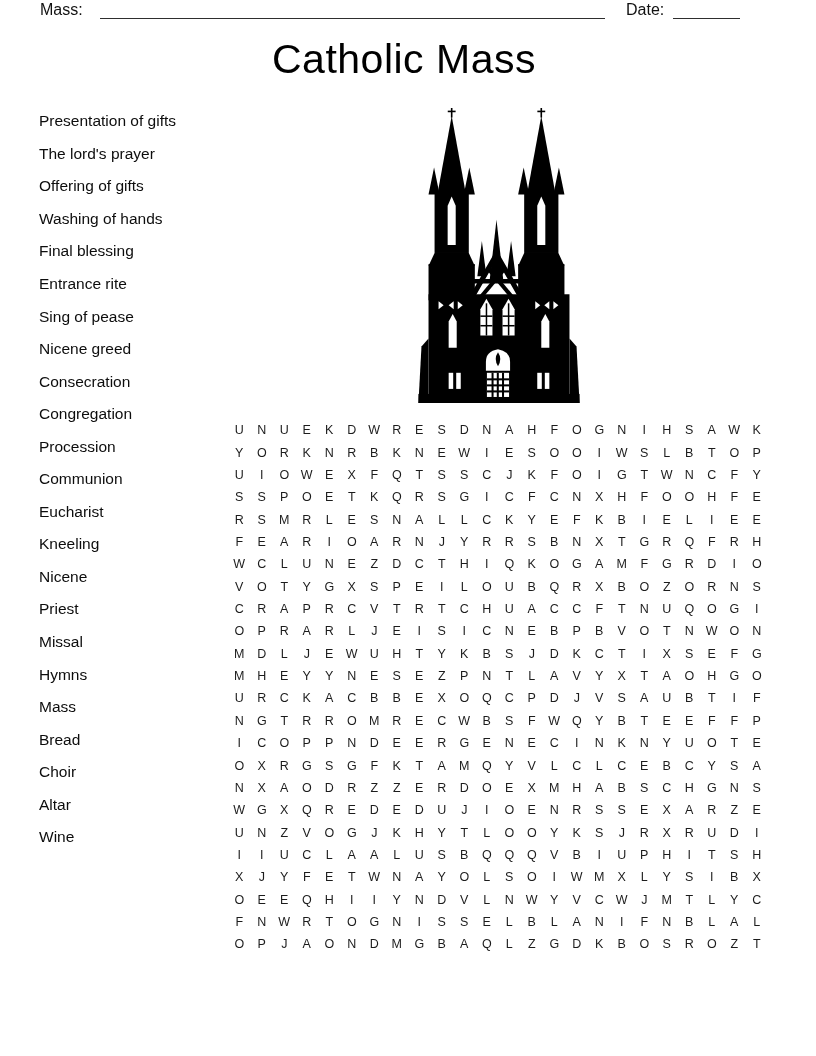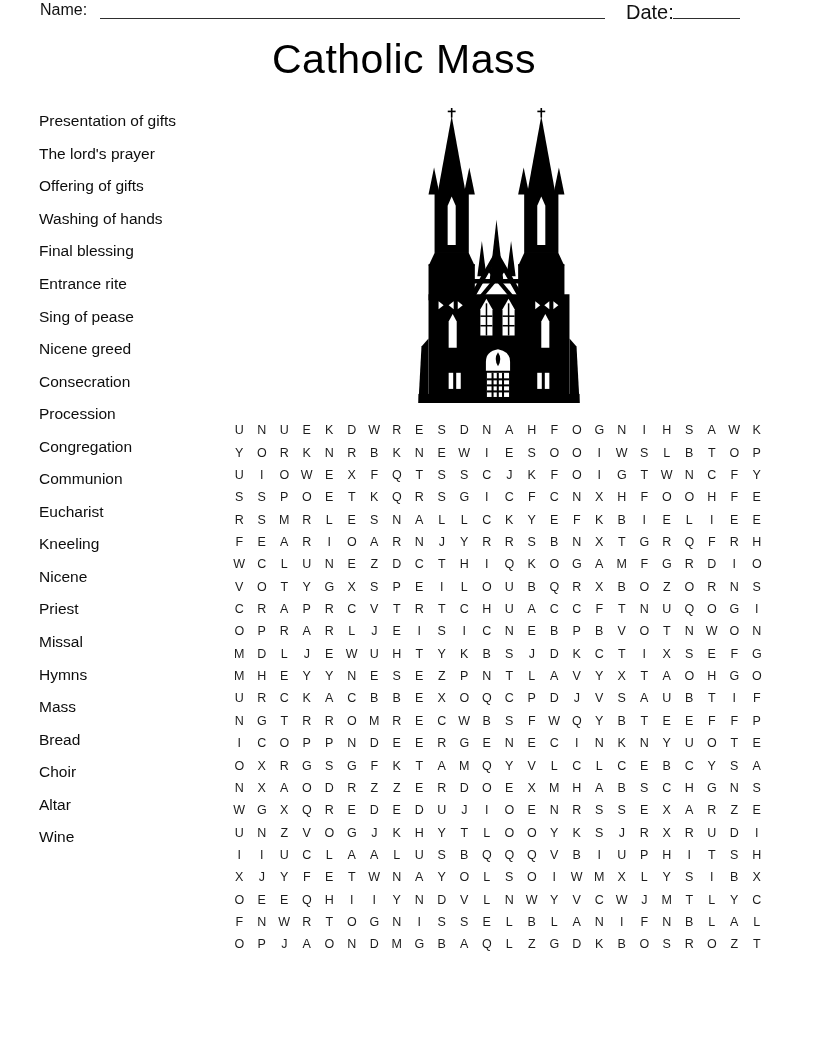--- a/index.html
+++ b/index.html
@@ -9,21 +9,21 @@
     font-family: "Liberation Sans", sans-serif;
     color: #000;
     position: relative;
     overflow: hidden;
   }
   .page { position: absolute; inset: 0; width: 816px; height: 1056px; }
 
   
   .name-label { position: absolute; left: 40px; top: 1px; font-size: 16px; color: #111; }
   .name-line  { position: absolute; left: 100px; top: 17.5px; width: 505px; border-top: 1.7px solid #2e2e2e; }
-  .date-label { position: absolute; left: 626px; top: 1px; font-size: 20px; color: #111; }
+  .date-label { position: absolute; left: 626px; top: 1px; font-size: 16px; color: #111; }
   .date-line  { position: absolute; left: 673px; top: 17.5px; width: 67px; border-top: 1.7px solid #2e2e2e; }
 
   
   .title {
     position: absolute; left: 0; right: 8px; top: 36px;
     text-align: center;
     font-family: Liberation Sans, sans-serif;
     font-size: 41px; font-weight: 400; letter-spacing: 0.5px;
     color: #000;
   }
@@ -47,39 +47,39 @@
     grid-auto-rows: 22.37px;
     font-size: 12.5px; color: #1c1c1c;
   }
   .cell { display: flex; align-items: center; justify-content: center; }
 </style>
 </head>
 <body>
 
 <div class="page">
 
-  <span class="name-label">Name:</span>
+  <span class="name-label">Mass:</span>
   <div class="name-line"></div>
   <span class="date-label">Date:</span>
   <div class="date-line"></div>
 
   <div class="title">Catholic Mass</div>
 
   <ul class="words">
       <li class="word">Presentation of gifts</li>
       <li class="word">The lord's prayer</li>
       <li class="word">Offering of gifts</li>
       <li class="word">Washing of hands</li>
       <li class="word">Final blessing</li>
       <li class="word">Entrance rite</li>
       <li class="word">Sing of pease</li>
       <li class="word">Nicene greed</li>
       <li class="word">Consecration</li>
+      <li class="word">Congregation</li>
       <li class="word">Procession</li>
-      <li class="word">Congregation</li>
       <li class="word">Communion</li>
       <li class="word">Eucharist</li>
       <li class="word">Kneeling</li>
       <li class="word">Nicene</li>
       <li class="word">Priest</li>
       <li class="word">Missal</li>
       <li class="word">Hymns</li>
       <li class="word">Mass</li>
       <li class="word">Bread</li>
       <li class="word">Choir</li>

